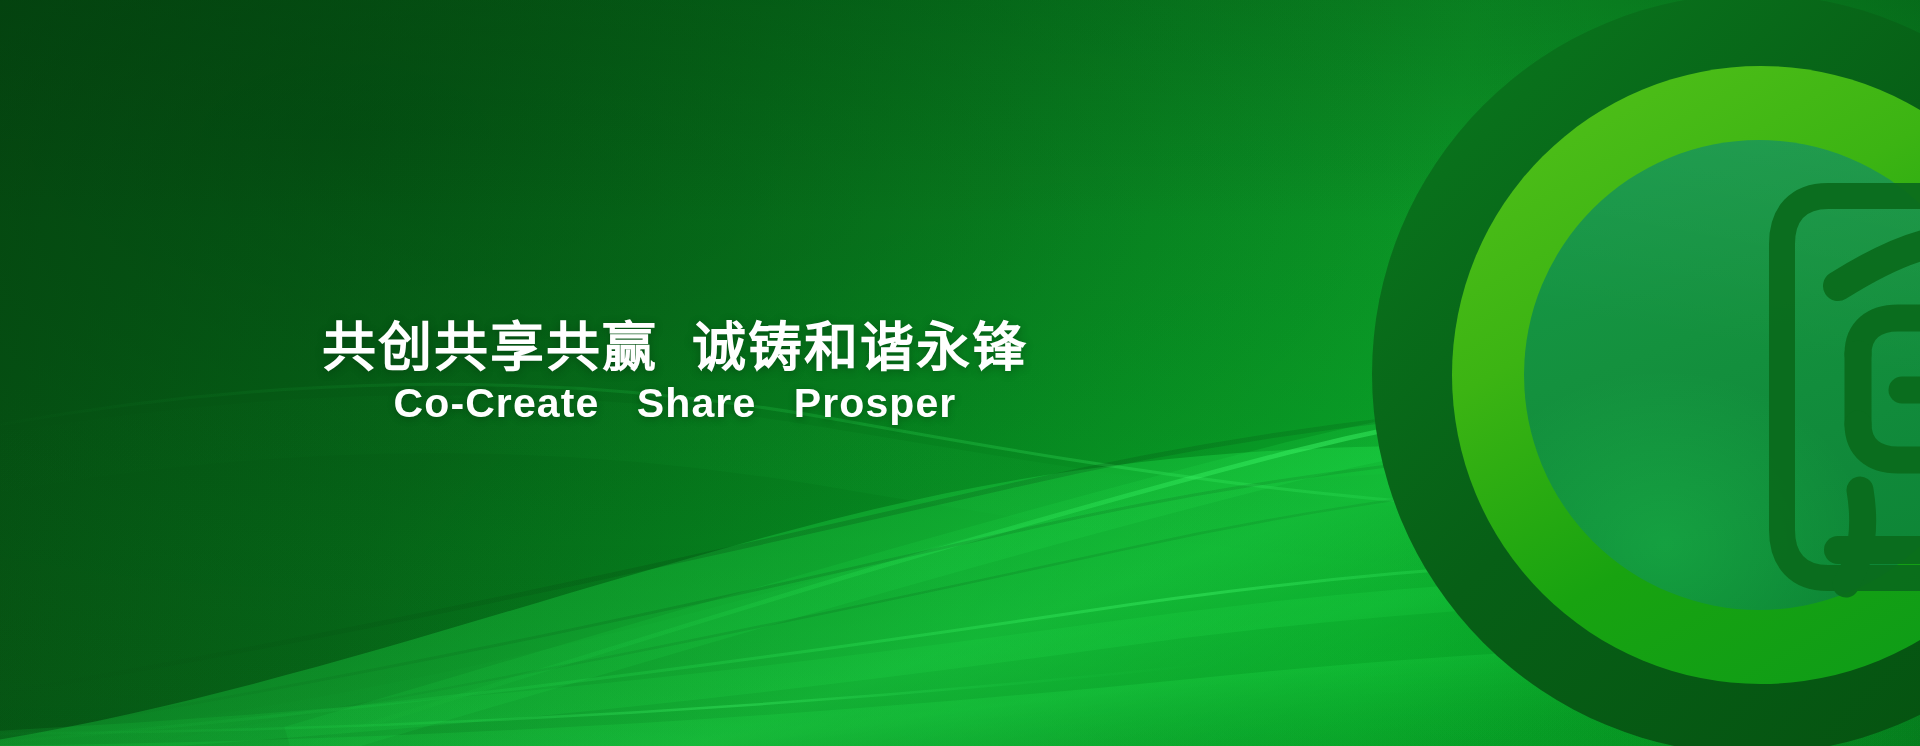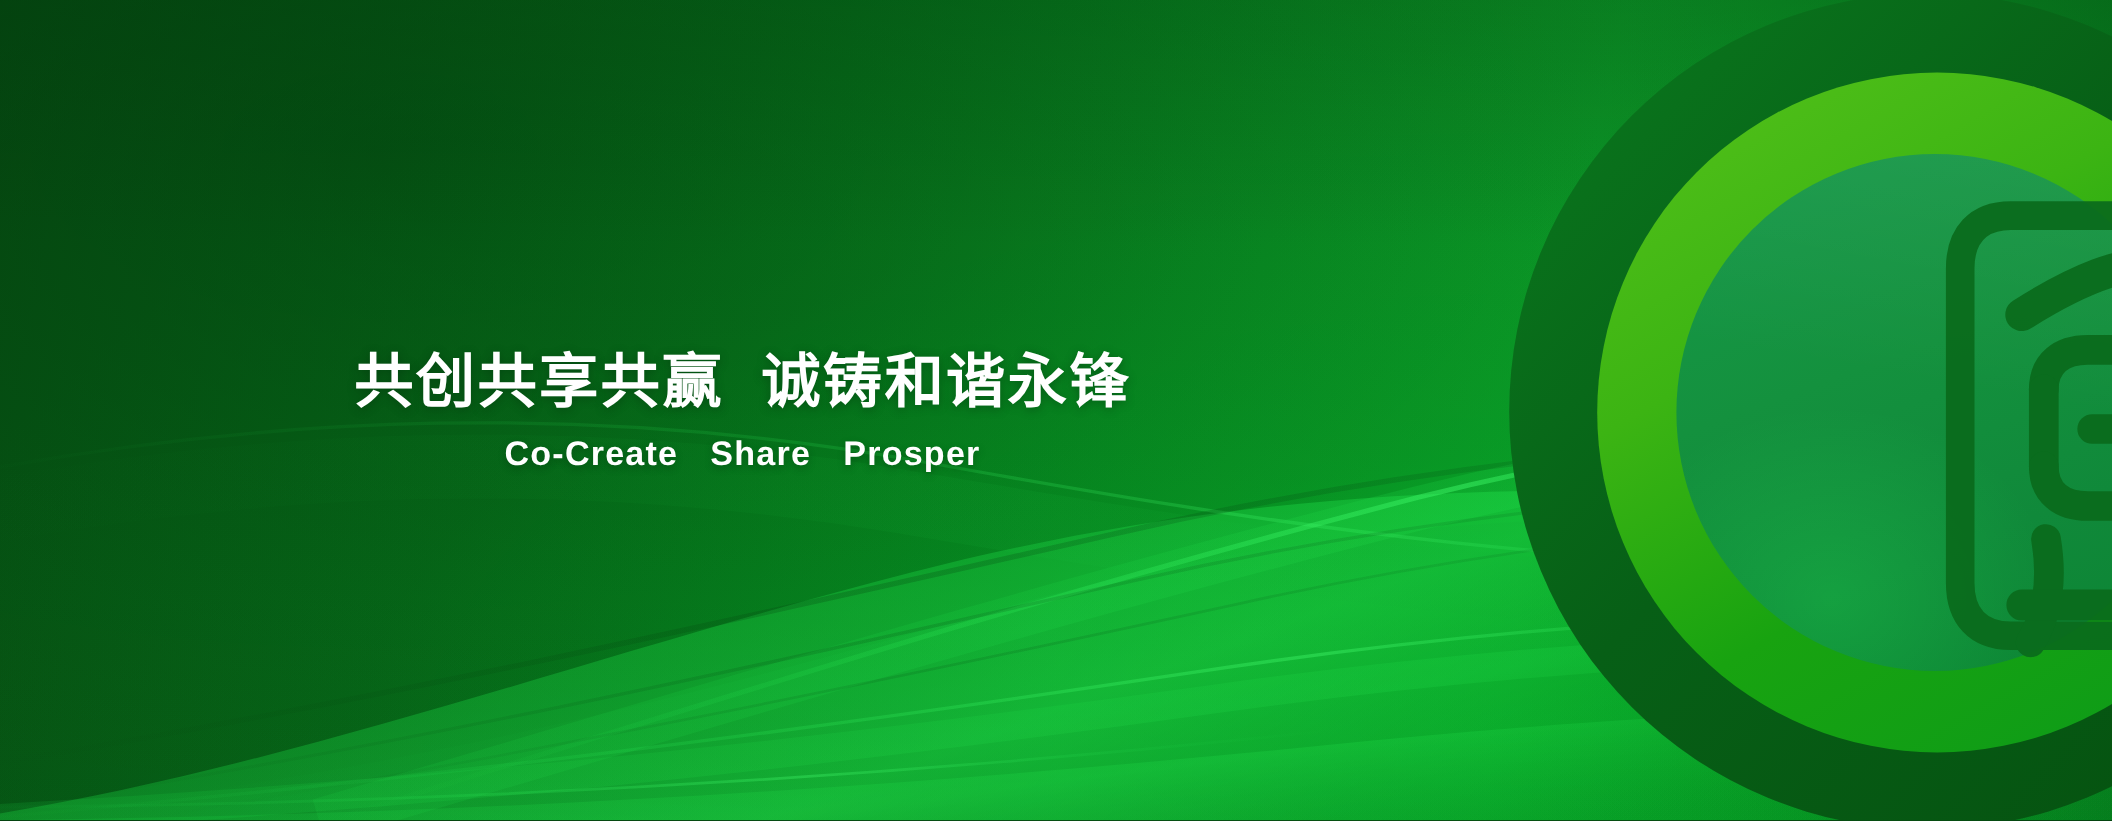--- a/index.html
+++ b/index.html
@@ -7,21 +7,21 @@
     margin: 0;
     padding: 0;
     background: #0a5f18;
   }
   #banner {
     position: relative;
     width: 1920px;
     height: 746px;
     overflow: hidden;
     font-family: "Liberation Sans", "DejaVu Sans", sans-serif;
-    background: #000000;
+    background: #404040;
   }
 
   
   .bg-base {
     position: absolute;
     inset: 0;
     background:
       radial-gradient(120% 150% at 72% 92%,
           rgba(0,200,40,0.50) 0%,
           rgba(0,170,35,0.26) 24%,
@@ -111,23 +111,23 @@
     margin: 0;
     color: #ffffff;
     font-size: 54px;
     font-weight: 700;
     letter-spacing: 2px;
     line-height: 1.08;
     text-shadow: 0 2px 9px rgba(0,40,10,0.38);
     white-space: pre;
   }
   .subtitle-en {
-    margin: 20px 0 0 0;
+    margin: 5px 0 0 0;
     color: #ffffff;
-    font-size: 31px;
+    font-size: 41px;
     font-weight: 700;
     letter-spacing: 1.1px;
     line-height: 1.1;
     text-shadow: 0 2px 7px rgba(0,40,10,0.34);
     white-space: pre;
   }
 </style>
 </head>
 <body>
 

